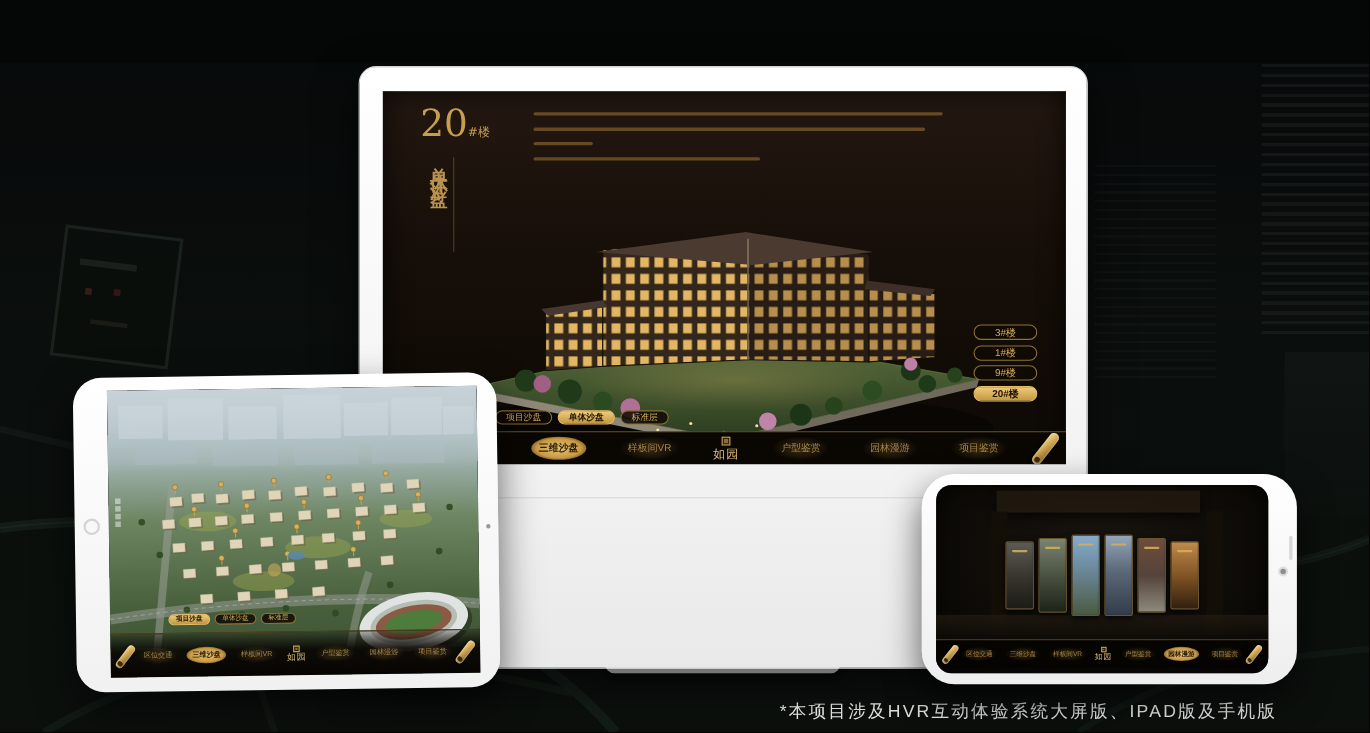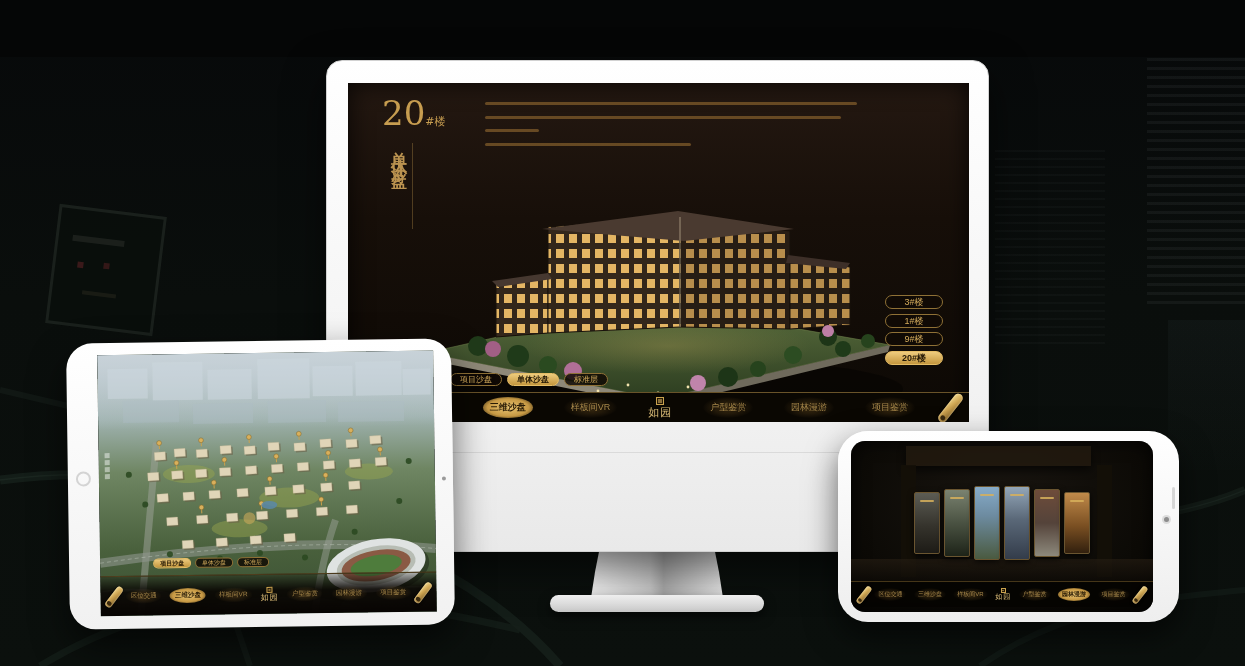--- a/index.html
+++ b/index.html
@@ -56,21 +56,21 @@
   .nav--md .scroll-icon { width:9px; height:34px; }
   .nav--md .seal { width:8px; height:8px; margin-bottom:2px; } .nav--md .logo-text { font-size:11px; }
   .nav--sm { padding:0 10px; } .nav--sm .nav-item { font-size:6.5px; padding:3px 5px; }
   .nav--sm .scroll-icon { width:7px; height:24px; }
   .nav--sm .seal { width:6px; height:6px; margin-bottom:1px; } .nav--sm .logo-text { font-size:8px; }
   .nav--xs { padding:0 10px; } .nav--xs .nav-item { font-size:6px; padding:2px 4px; }
   .nav--xs .scroll-icon { width:6px; height:20px; }
   .nav--xs .seal { width:5px; height:5px; margin-bottom:1px; } .nav--xs .logo-text { font-size:7px; }
 
   
-  .monitor { position:absolute; left:326px; top:60px; width:663px; height:492px; z-index:2;
+  .monitor { position:absolute; left:326px; top:60px; width:663px; height:548px; z-index:2;
              background:linear-gradient(180deg,#ffffff 0%,#f4f4f4 60%,#e9e9e9 100%);
              border:1px solid #d2d2d2; border-radius:16px; box-shadow:0 16px 40px rgba(0,0,0,.55); }
   .chin-line { position:absolute; left:0; right:0; top:391px; height:1px; background:#dadada; }
   .monitor-screen { position:absolute; left:21px; top:22px; width:621px; height:339px; overflow:hidden;
              background:linear-gradient(180deg,#241811 0%,#170f09 40%,#0d0905 100%);
              box-shadow:inset 0 0 24px rgba(0,0,0,.8); }
   .stand-neck { position:absolute; left:591px; top:512px; width:132px; height:86px; z-index:1;
              background:linear-gradient(90deg,#f2f2f2,#c8c8c8 45%,#a9a9a9 55%,#e5e5e5);
              clip-path:polygon(12% 0, 88% 0, 97% 70%, 100% 100%, 0 100%, 3% 70%); }
   .stand-base { position:absolute; left:550px; top:595px; width:214px; height:17px; z-index:1;
@@ -465,14 +465,15 @@
           <span class="logo-text">如园</span>
         </span>
         <span class="nav-item">户型鉴赏</span>
         <span class="nav-item active">园林漫游</span>
         <span class="nav-item">项目鉴赏</span>
         <span class="scroll-icon"></span>
       </div>
     </div>
   </div>
 
+  <div class="footnote">*本项目涉及HVR互动体验系统大屏版、IPAD版及手机版</div>
 
 </div>
 
 </body></html>

